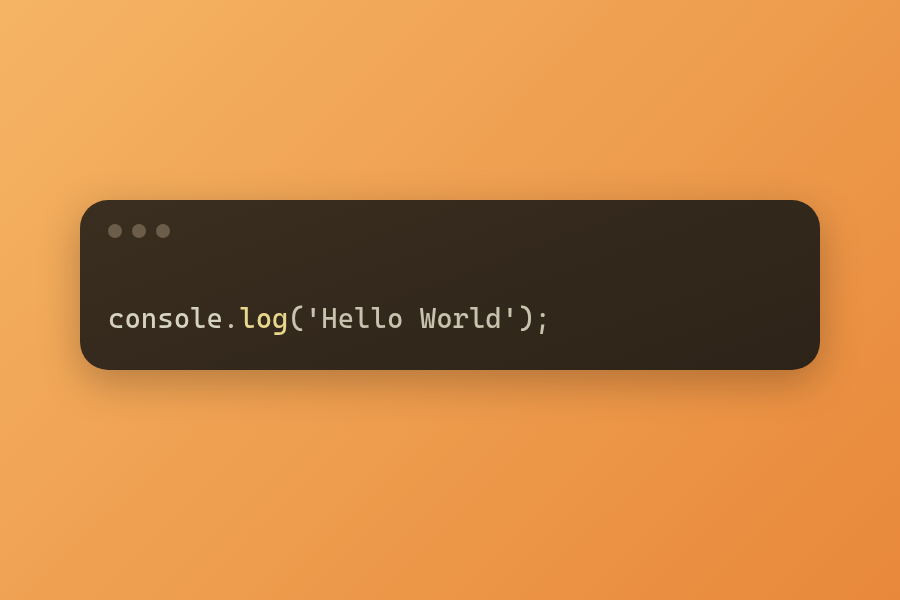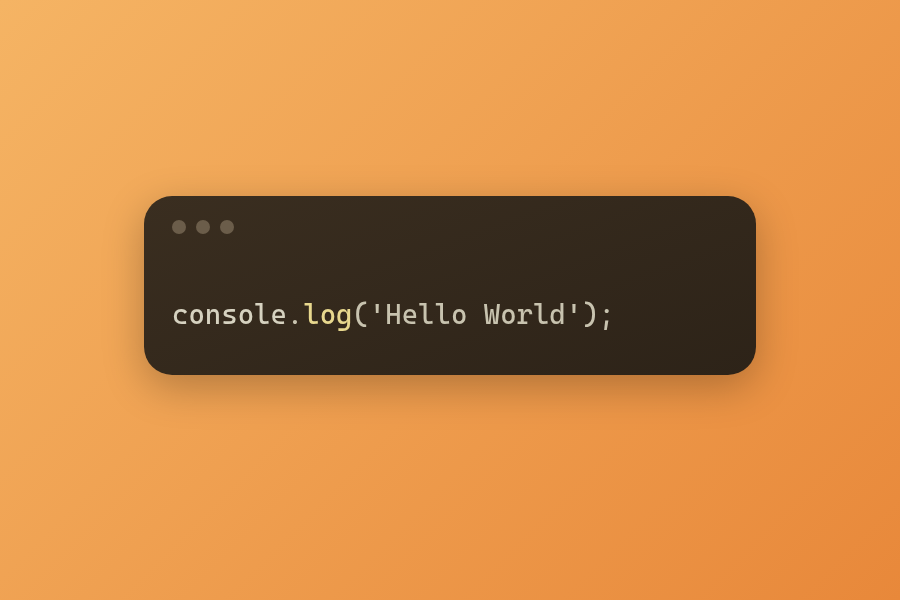--- a/index.html
+++ b/index.html
@@ -11,24 +11,24 @@
       width: 900px;
       height: 600px;
       background: linear-gradient(135deg, #f5b464 0%, #e8883a 100%);
       border-radius: 32px;
       display: flex;
       align-items: center;
       justify-content: center;
       overflow: hidden;
     }
     .editor-window {
-      width: 612px;
+      width: 740px;
       background: linear-gradient(160deg, #3a2e20 0%, #2d2318 100%);
       border-radius: 28px;
-      padding: 24px 28px 39px 28px;
+      padding: 24px 28px 30px 28px;
       box-shadow: 0 12px 40px rgba(0,0,0,0.25);
       margin-top: -30px;
     }
     .window-controls {
       display: flex;
       gap: 10px;
       margin-bottom: 60px;
     }
     .control-dot {
       width: 14px;

